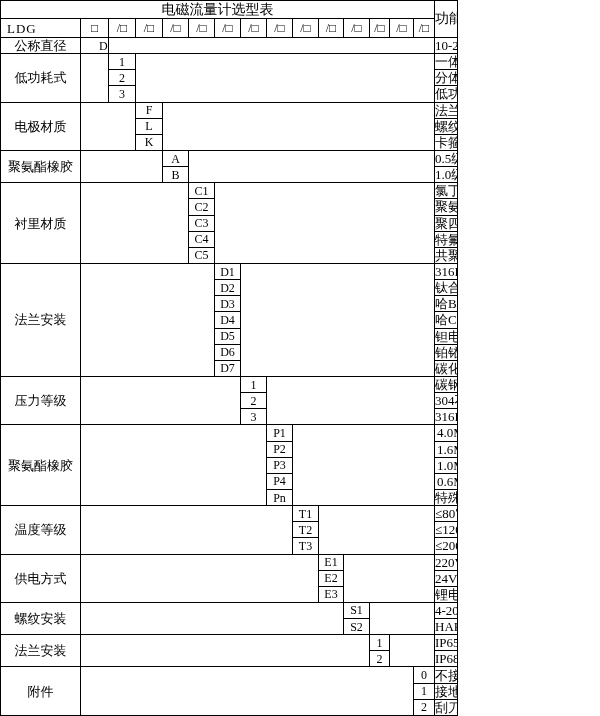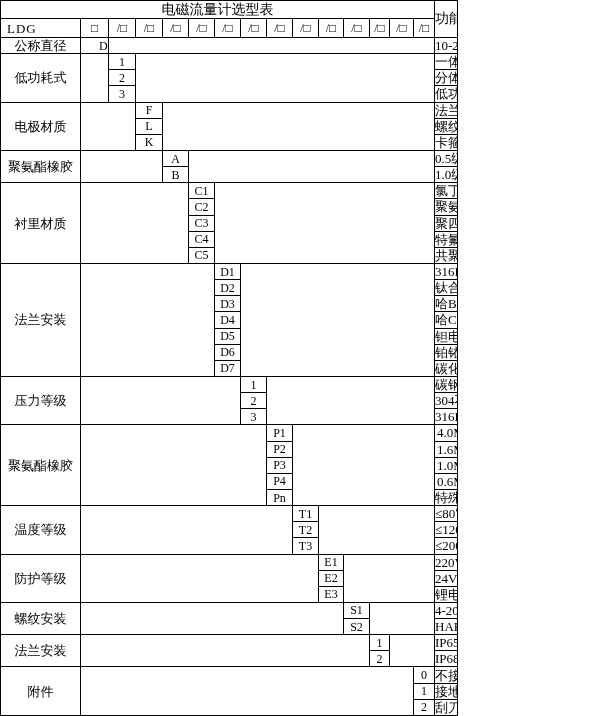--- a/index.html
+++ b/index.html
@@ -214,21 +214,21 @@
         </tr>
         <tr>
           <td class="code">T2</td>
           <td class="desc">≤120℃(PTEP/FEP)</td>
         </tr>
         <tr>
           <td class="code">T3</td>
           <td class="desc">≤200℃(PFA)</td>
         </tr>
         <tr>
-          <td class="label" rowspan="3">防护等级</td>
+          <td class="label" rowspan="3">供电方式</td>
           <td colspan="9" rowspan="3"></td>
           <td class="code">E1</td>
           <td colspan="4" rowspan="3"></td>
           <td class="desc">220VAC</td>
         </tr>
         <tr>
           <td class="code">E2</td>
           <td class="desc">24VDC</td>
         </tr>
         <tr>

